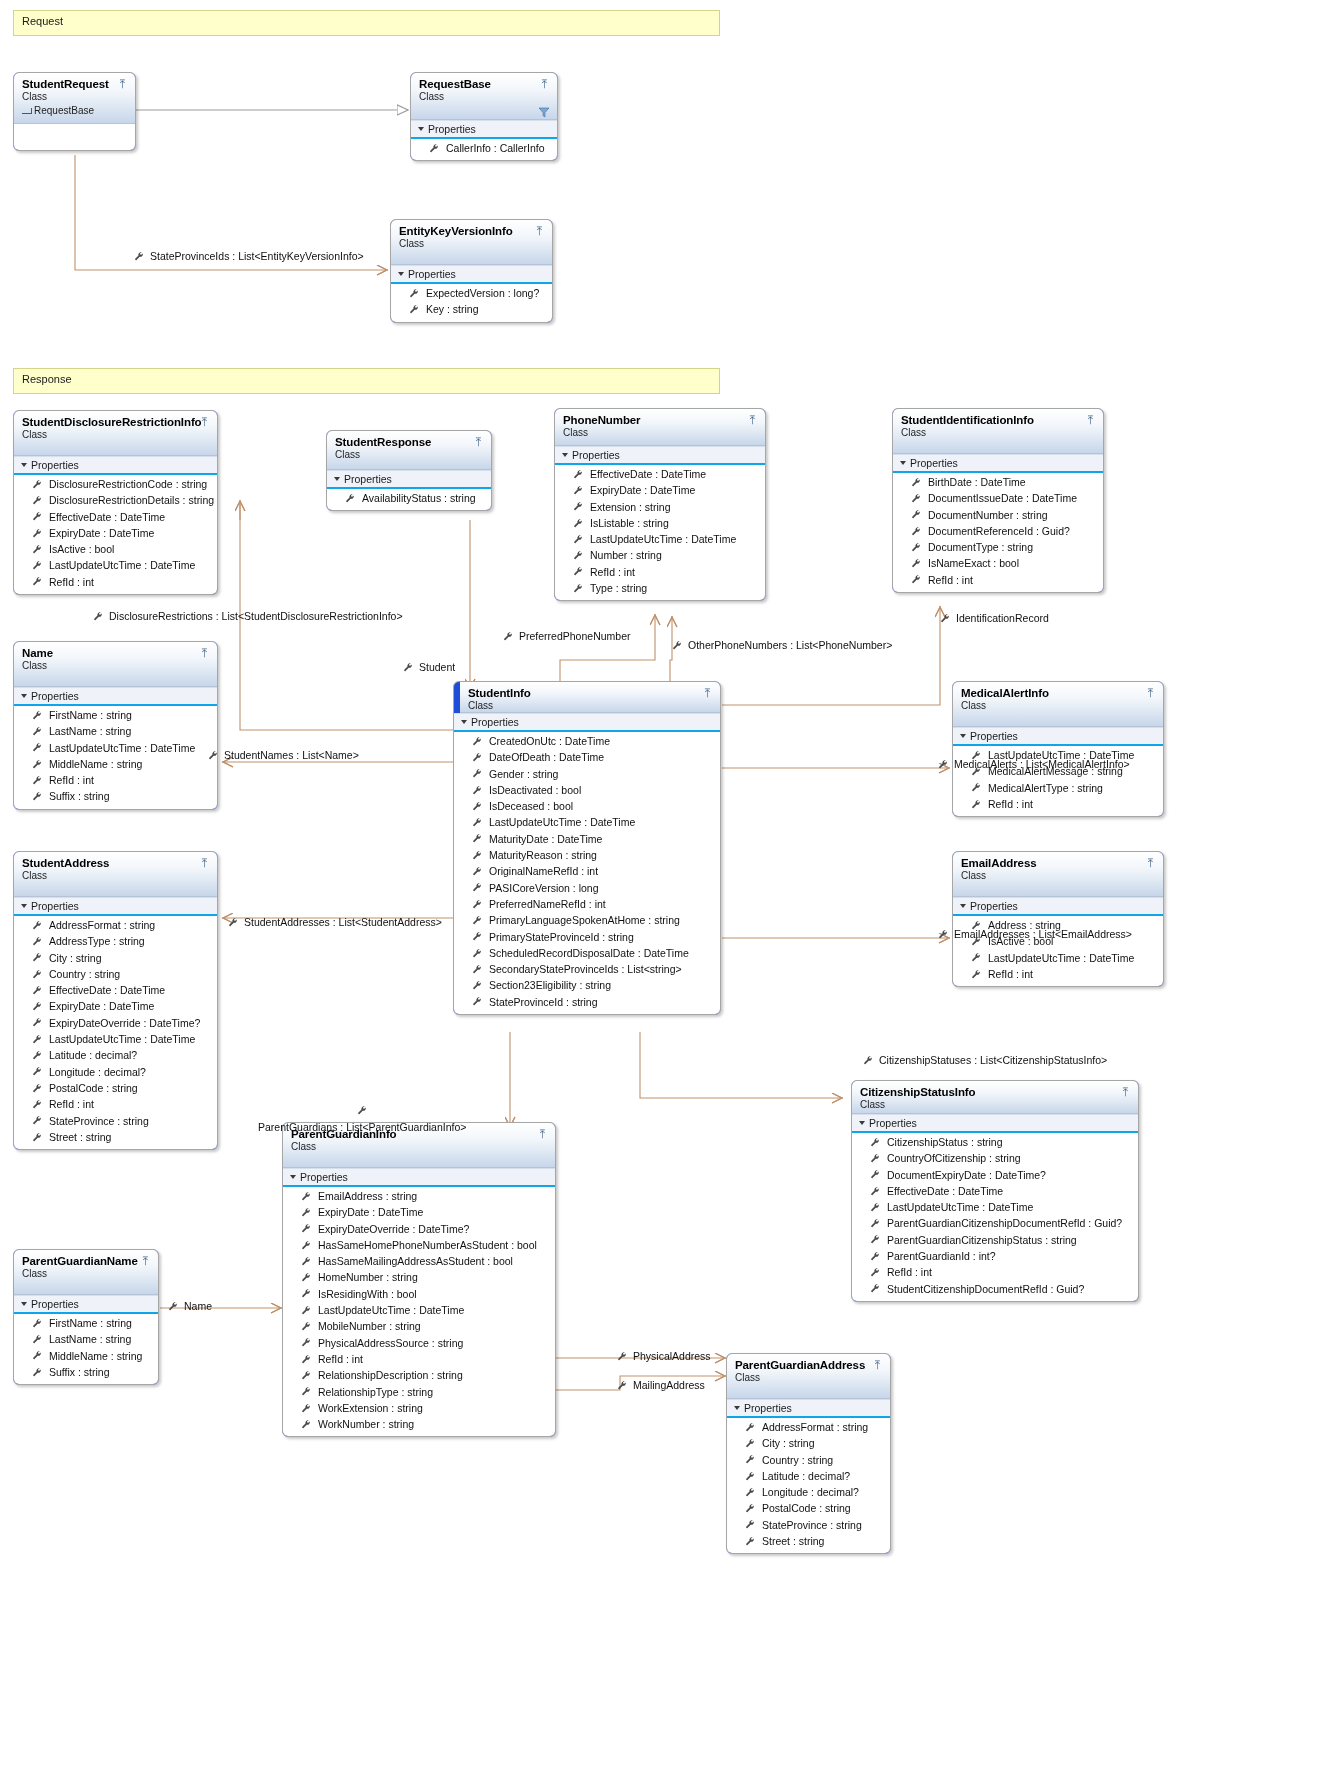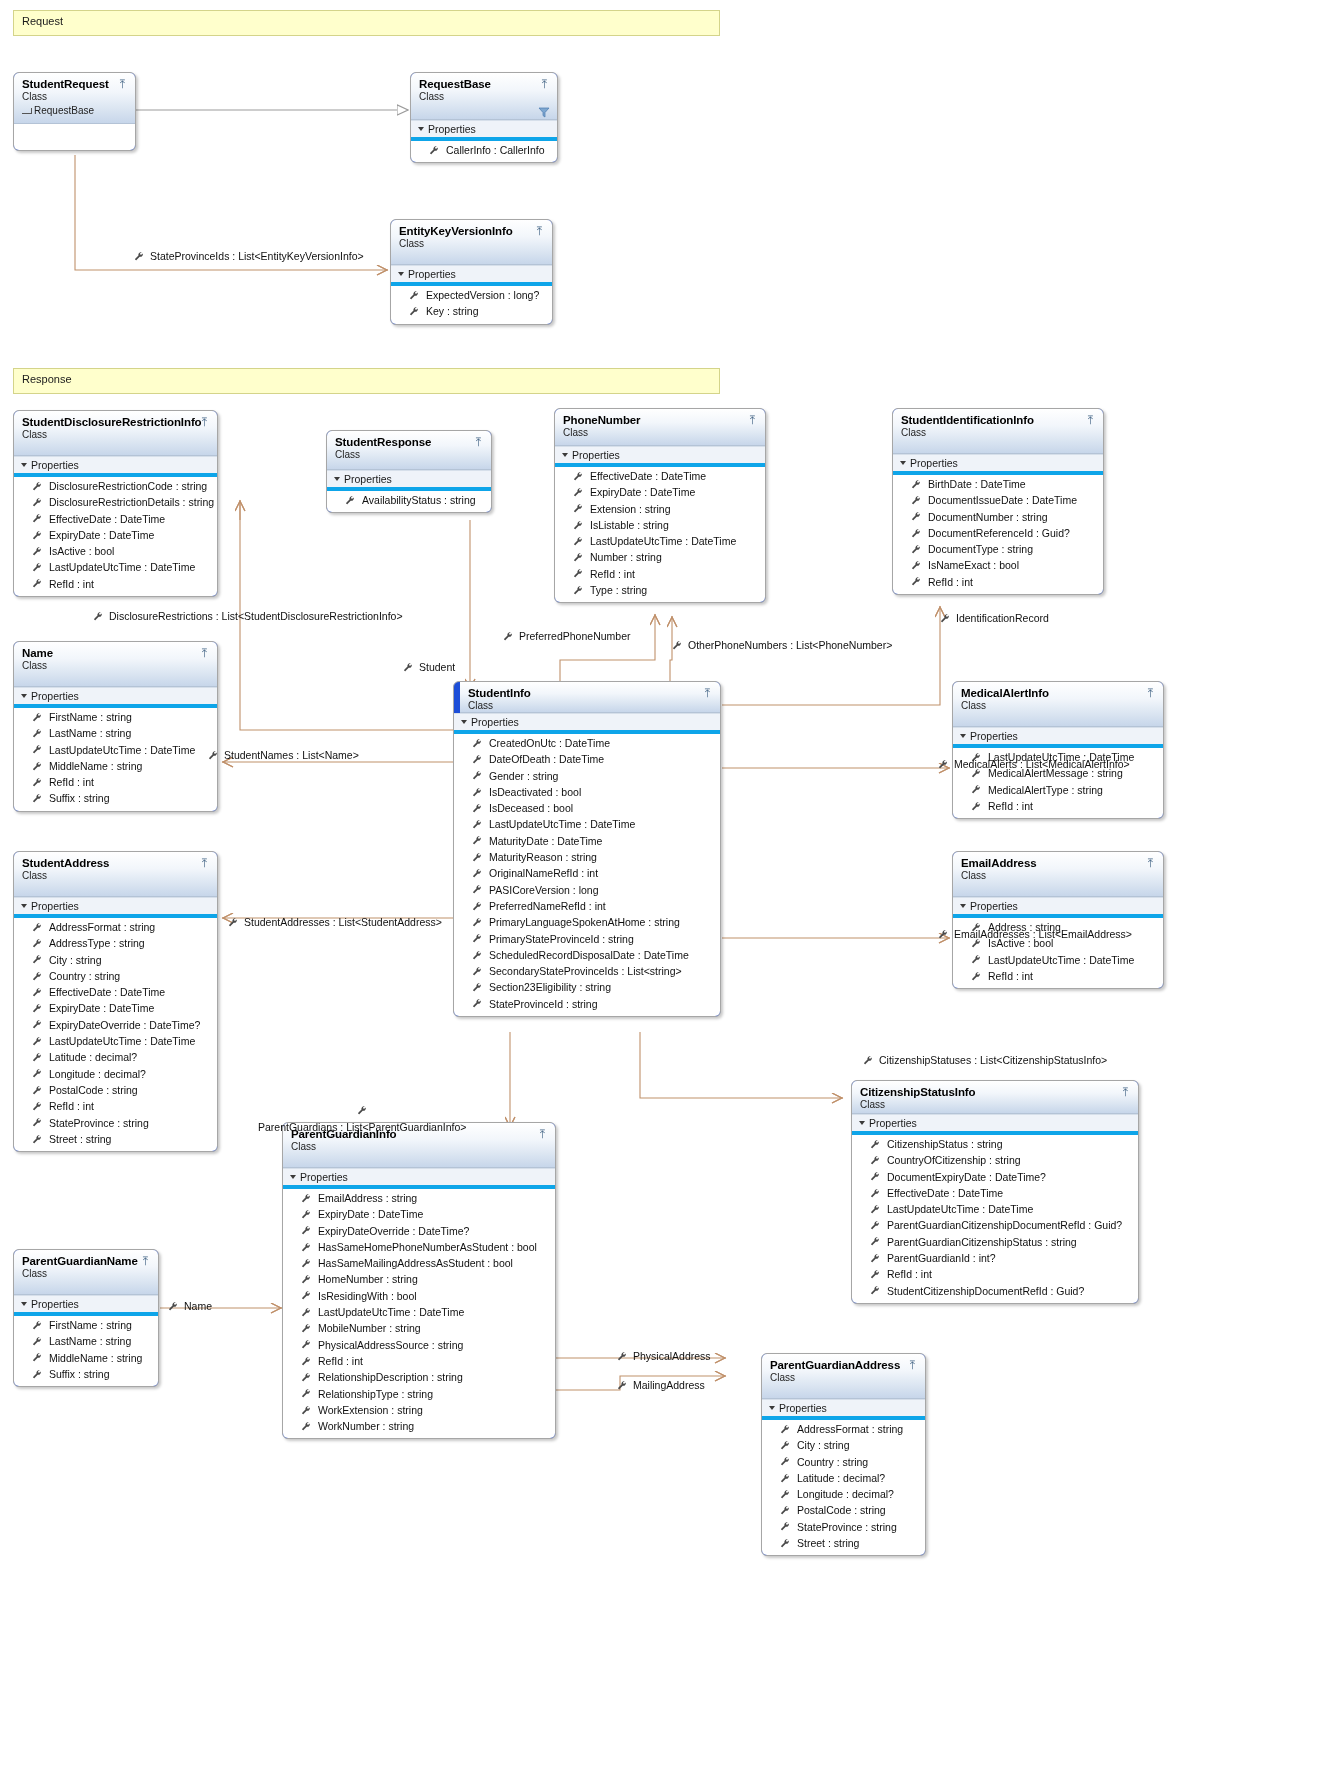--- a/index.html
+++ b/index.html
@@ -34,21 +34,21 @@
     border-bottom:1px solid #555;border-right:1px solid #555;
     transform:none;
   }
   .arrow-up{
     position:absolute;right:7px;top:6px;width:11px;height:11px;color:#4a6a8a;
     font-size:12px;line-height:11px;text-align:center;
   }
   .filter-ico{position:absolute;right:7px;top:34px;width:12px;height:11px;}
   .cls-blank{height:26px;background:#fff;}
   .sect{
-    background:#eff3f9;border-top:1px solid #d6dfea;border-bottom:4px solid #0ea5e9;
+    background:#eff3f9;border-top:1px solid #d6dfea;border-bottom:2px solid #0ea5e9;
     padding:2px 6px;font-size:10.5px;color:#1a1a1a;display:flex;align-items:center;gap:5px;
   }
   .tri{width:0;height:0;border-left:4px solid #3a3a3a;border-top:3.5px solid transparent;
        border-bottom:3.5px solid transparent;transform:rotate(90deg);margin-left:2px;}
   .members{padding:1px 0 4px 0;background:#fff;}
   .mem{display:flex;align-items:center;gap:6px;padding:0px 6px 0px 18px;font-size:10.5px;
        line-height:16.3px;white-space:nowrap;color:#101010;}
   .wr{flex:0 0 auto;width:11px;height:11px;display:inline-block;}
   
   .conn-label{
@@ -916,21 +916,21 @@
       </div>
       <div class="mem">
         <svg class="wr" viewBox="0 0 16 16">
           <path d="M11.3 2.2a3.6 3.6 0 00-4.8 4.3L2.2 10.8a1.3 1.3 0 101.8 1.8l4.3-4.3a3.6 3.6 0 004.3-4.8l-2 2-1.6-.4-.4-1.6z" fill="#4a4a4a"></path>
         </svg>
         <span>Suffix : string</span>
       </div>
     </div>
 </div>
 
-<div class="cls" style="left:726px;top:1353px;width:165px;margin-left:35px;">
+<div class="cls" style="left:726px;top:1353px;width:165px;">
   <div class="cls-head" style="padding-bottom:14px;">
     <div class="cls-title">ParentGuardianAddress</div>
     <div class="cls-stereo">Class</div>
     <div class="arrow-up">⤒</div>
   </div>
   <div class="sect">
     <span class="tri"></span>
     <span>Properties</span>
   </div>
   <div class="members">

